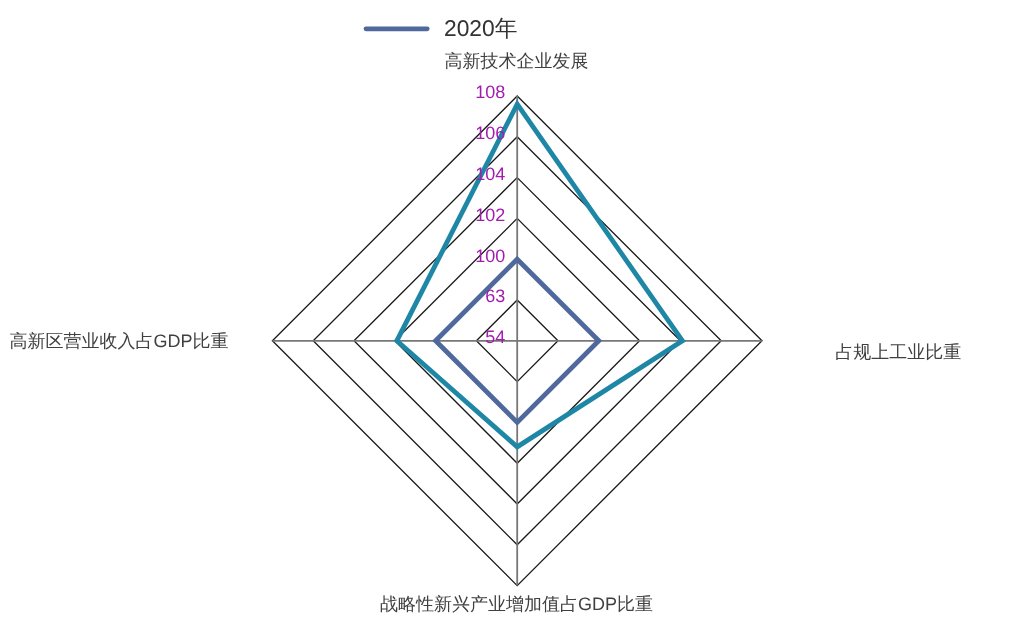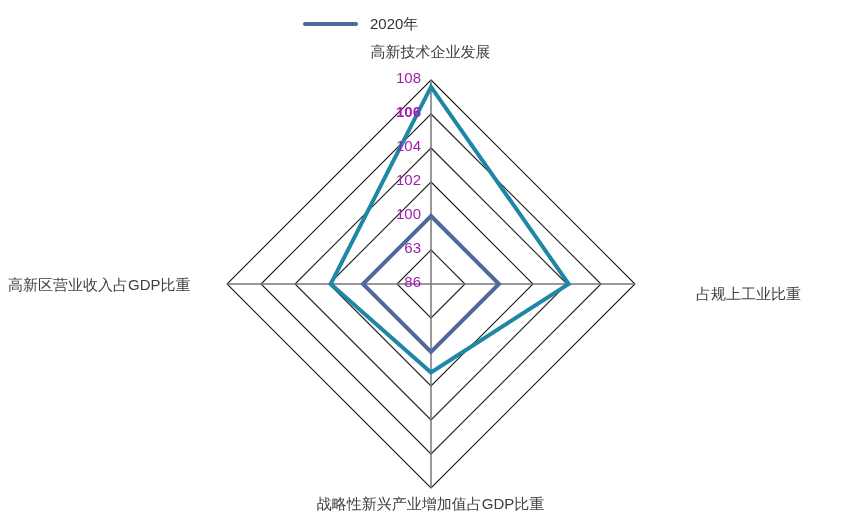--- a/index.html
+++ b/index.html
@@ -2,21 +2,21 @@
 <html><head>
   <meta charset="utf-8">
   <style>
     html, body { margin: 0; padding: 0; background: #ffffff; }
     body { width: 861px; height: 528px; overflow: hidden; position: relative;
            font-family: "Liberation Sans", "DejaVu Sans", sans-serif; color: #333333; }
     #chart-root { position: absolute; left: 0; top: 0; width: 861px; height: 528px; }
     .legend { position: absolute; top: 12px; left: 0; width: 861px; height: 24px; }
     .legend-item { position: absolute; top: 0; height: 24px; display: flex; align-items: center; }
     .legend-swatch { width: 55px; height: 4px; border-radius: 2px; margin-right: 12px; }
-    .legend-label { font-size: 15px; color: #333333; white-space: nowrap; }
+    .legend-label { font-size: 19px; color: #333333; white-space: nowrap; }
     .axis-label { position: absolute; font-size: 15px; color: #404040; white-space: nowrap; line-height: 19px; }
     .tick-label { position: absolute; font-size: 15px; color: #a21caf; width: 40px; text-align: right; line-height: 16px; }
   </style>
 </head>
 <body>
 
 <div id="chart-root">
   <svg id="radar-svg" width="861" height="528" viewBox="0 0 861 528" xmlns="http://www.w3.org/2000/svg">
     <g id="grid-layer">
         <polygon points="431,250 465,284 431,318 397,284" fill="none" stroke="#1a1a1a" stroke-width="1.1"></polygon>
@@ -33,26 +33,26 @@
         <line x1="431" y1="284" x2="227" y2="284" stroke="#777777" stroke-width="1.5"></line>
       </g>
     <g id="series-layer">
         <polygon points="431,216 499,284 431,352 363,284" fill="none" stroke="#50699C" stroke-width="4" stroke-linejoin="miter"></polygon>
         <polygon points="431,86.8000000000001 568.6999999999999,284 431,372.40000000000003 330.69999999999993,284" fill="none" stroke="#1F87A6" stroke-width="4" stroke-linejoin="miter"></polygon>
       </g>
   </svg>
 
   
   <div id="tick-layer">
-    <div class="tick-label" style="left: 381px; top: 274px;">86</div>
+    <div class="tick-label" style="left: 381px; top: 274px;">54</div>
     <div class="tick-label" style="left: 381px; top: 240px;">63</div>
     <div class="tick-label" style="left: 381px; top: 206px;">100</div>
     <div class="tick-label" style="left: 381px; top: 172px;">102</div>
     <div class="tick-label" style="left: 381px; top: 138px;">104</div>
-    <div class="tick-label" style="left: 381px; top: 104px; font-weight: bold;">106</div>
+    <div class="tick-label" style="left: 381px; top: 104px;">106</div>
     <div class="tick-label" style="left: 381px; top: 70px;">108</div>
   </div>
 
   
   <div class="legend">
     <div class="legend-item" style="left:303px;">
       <span class="legend-swatch" id="swatch-0" style="background: rgb(80, 105, 156);"></span>
       <span class="legend-label">2020年</span>
     </div>
   </div>

